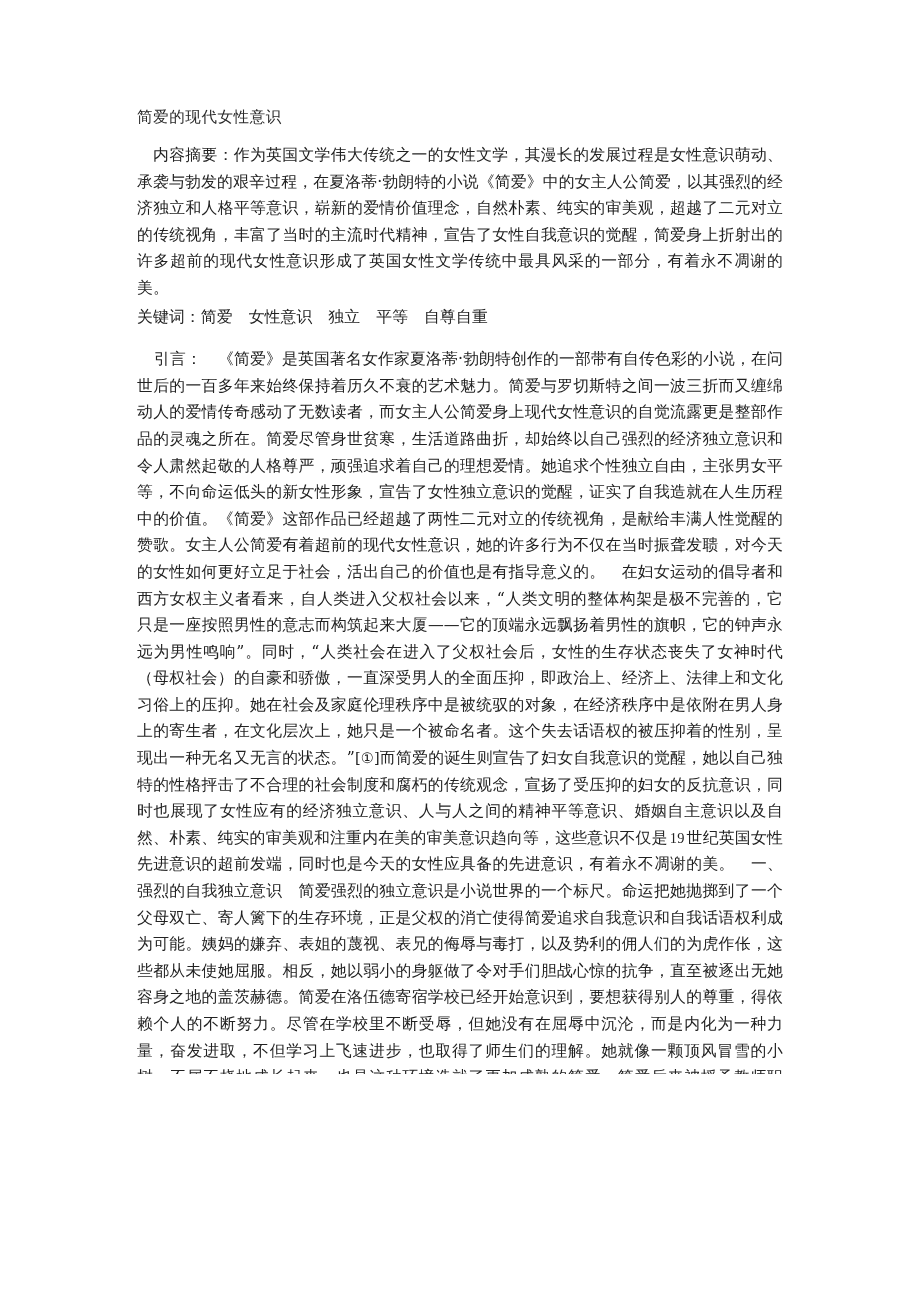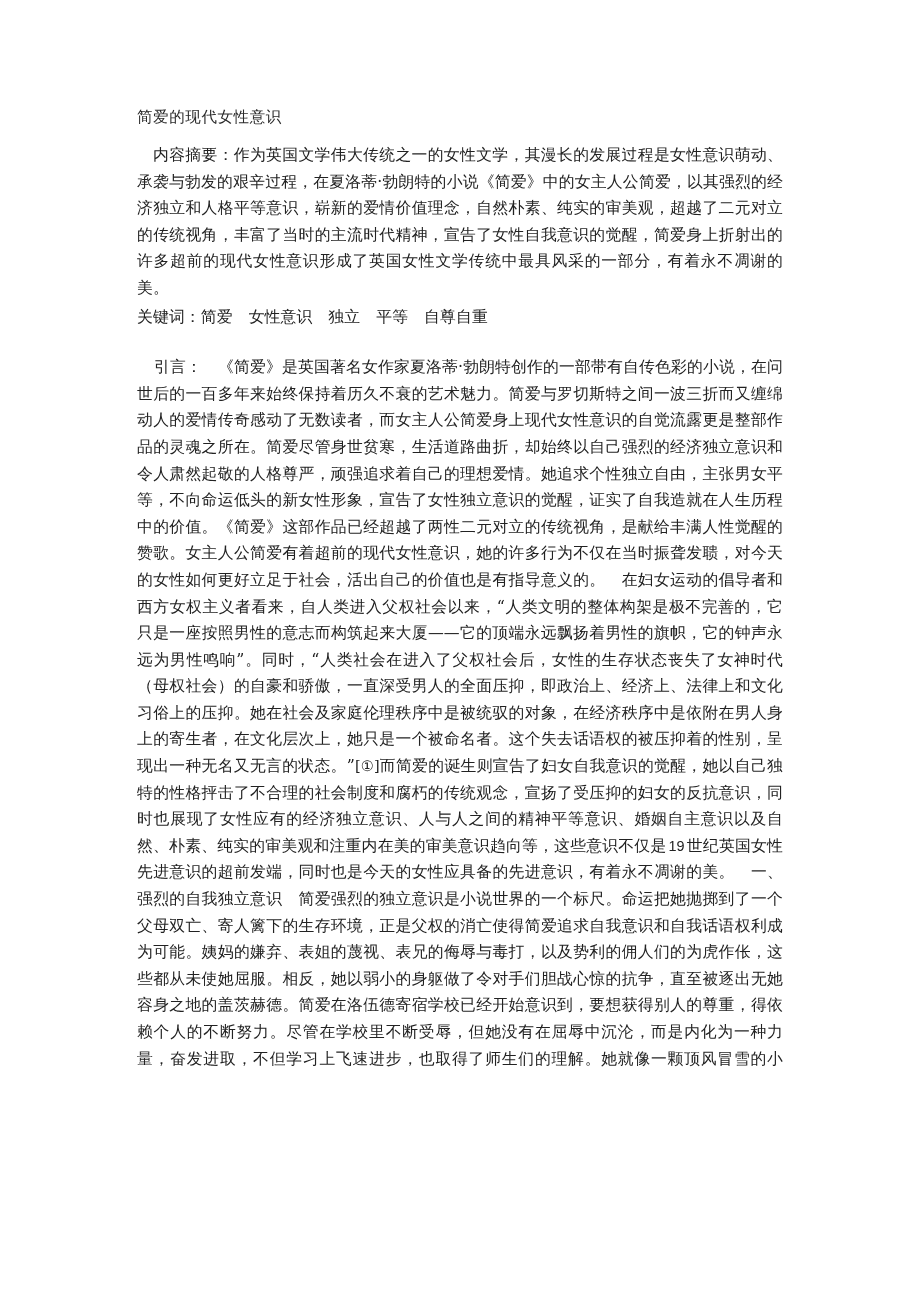--- a/index.html
+++ b/index.html
@@ -46,32 +46,32 @@
     text-align: justify;
     text-justify: inter-ideograph;
     letter-spacing: 0.15px;
     word-break: break-all;
   }
   .abstract {
     margin-bottom: 2px;
     text-indent: 16px;
   }
   .keywords {
-    margin-bottom: 24px;
+    margin-bottom: 16px;
     white-space: nowrap;
   }
   .body-text {
     text-indent: 17px;
   }
   .footnote-mark {
     font-size: 14.5px;
     letter-spacing: 0;
   }
   .num {
-    font-family: Liberation Sans, sans-serif;
+    font-family: Liberation Serif, serif;
     font-size: 14.4px;
     padding: 0 2px;
   }
 </style>
 </head>
 <body>
 
 <div class="page">
   <div class="content">
 

